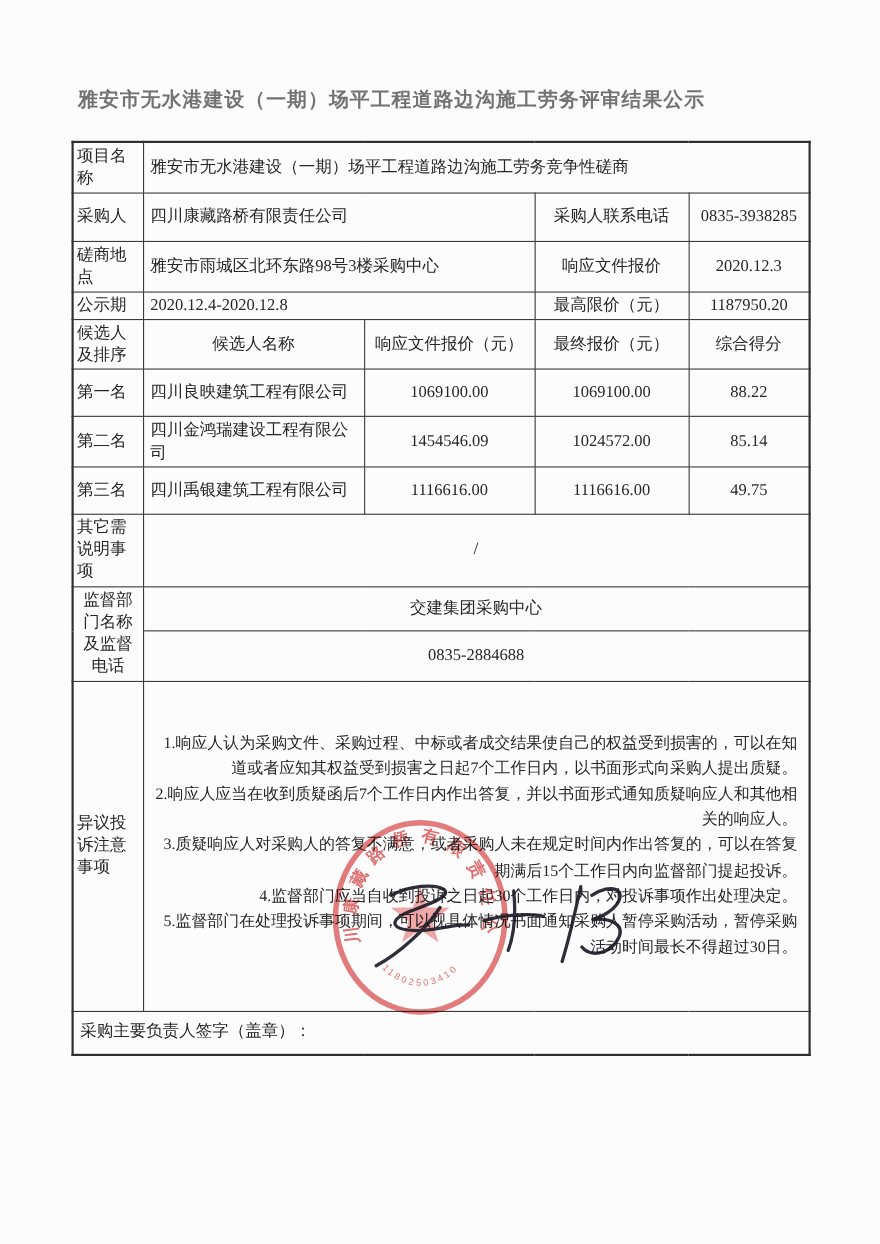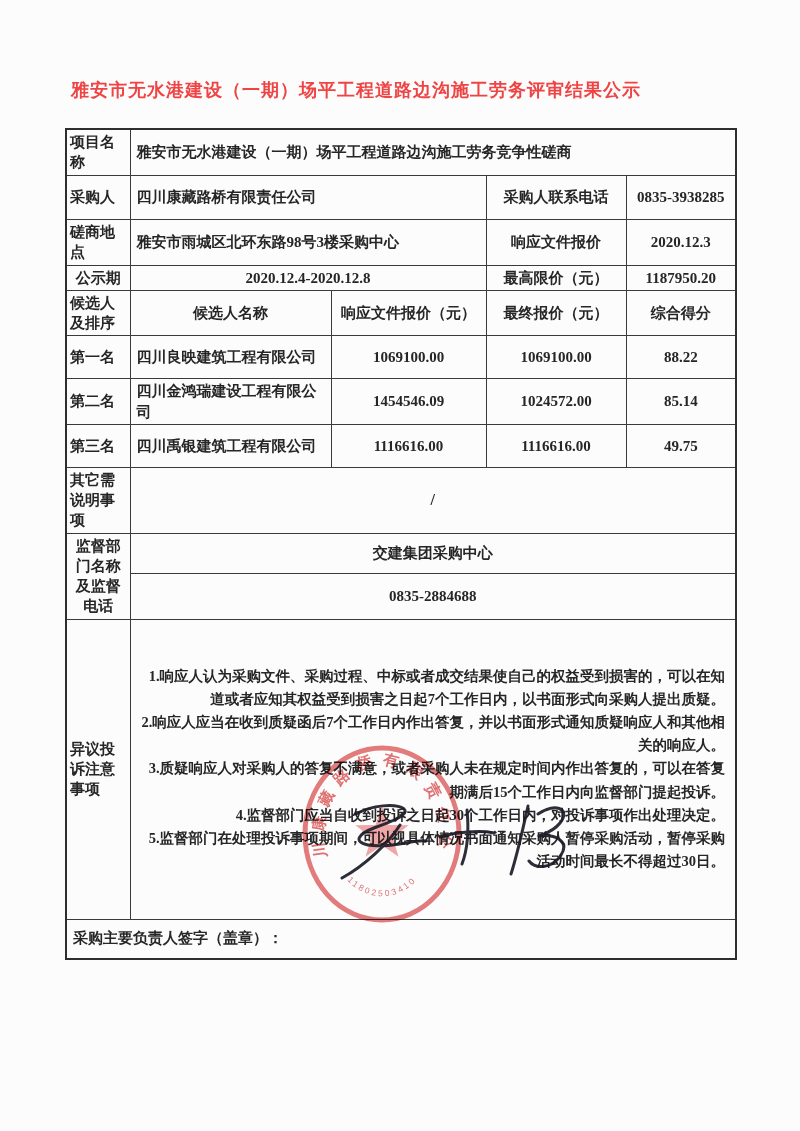--- a/index.html
+++ b/index.html
@@ -9,49 +9,49 @@
     font-family:"Liberation Serif","DejaVu Serif",serif;
     color:#222;
     position:relative;
     overflow:hidden;
   }
   .page{position:absolute;inset:0;}
   .doc-title{
     position:absolute;top:78px;left:0;width:712px;
     text-align:center;
     font-size:18px;font-weight:bold;letter-spacing:1px;
-    color:#ef4444;
+    color:#737373;
     font-family:"Liberation Sans","DejaVu Sans",sans-serif;
   }
   table.main{
     position:absolute;left:65px;top:128px;
     border-collapse:collapse;table-layout:fixed;
     width:670px;
-    font-size:15px;color:#262626;font-weight:bold;
+    font-size:15px;color:#262626;
   }
   table.main td{
     border:1.5px solid #3a3a3a;
     padding:2px 6px;
     vertical-align:middle;
     line-height:1.35;
     word-break:break-all;
   }
   table.main{border:2px solid #2e2e2e;}
   col.c-label{width:64px;}
   col.c-name{width:201px;}
   col.c-bid{width:155px;}
   col.c-final{width:140px;}
   col.c-score{width:110px;}
   .lbl{padding:2px 3px !important;}
   .ctr{text-align:center;}
   .lft{text-align:left;}
   .r-project td{height:34px;}
   .r-purchaser td{height:39px;}
   .r-venue td{height:41px;}
-  .r-publicity td{height:20px;text-align:center;}
+  .r-publicity td{height:20px;}
   .r-chead td{height:33px;}
   .r-cand td{height:38px;}
   .r-other td{height:38px;}
   .r-sup1 td{height:32px;margin-top:47px;}
   .r-sup2 td{height:36px;}
   .r-objection td{height:283px;}
   .r-sign td{height:34px;}
   .sup-label{text-align:center;}
   .objection-text p{margin:0;line-height:1.6;font-size:14.5px;text-align:right;}
   .objection-cell{padding:8px 10px !important;}

